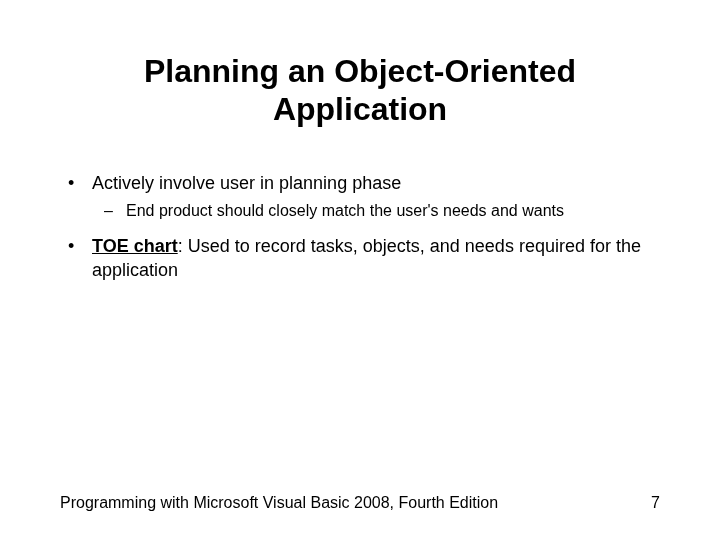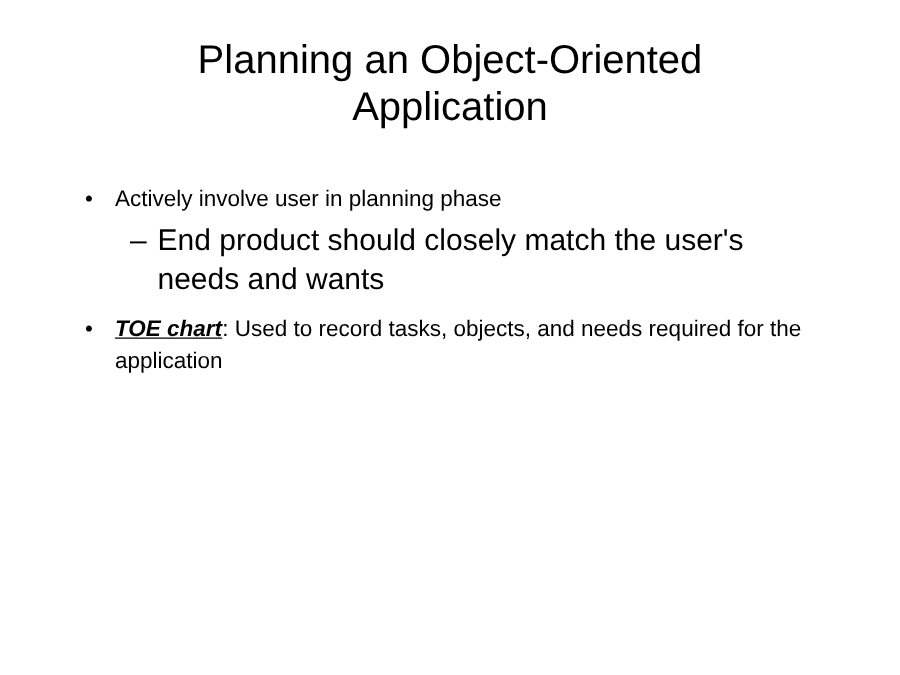--- a/index.html
+++ b/index.html
@@ -17,62 +17,62 @@
       overflow: hidden;
     }
     .slide {
       width: 100%;
       height: 100%;
       padding: 28px 60px 0 60px;
       position: relative;
     }
     .title {
       font-size: 32px;
-      font-weight: normal;
+      font-weight: bold;
       text-align: center;
       line-height: 1.2;
       margin-bottom: 42px;
       padding: 0 30px;
+      margin-top: 24px;
     }
     .content {
       padding-left: 8px;
     }
     .bullet-l1 {
       font-size: 18px;
       line-height: 1.35;
       margin-bottom: 6px;
       padding-left: 24px;
       text-indent: -24px;
     }
     .bullet-l1::before {
       content: "•";
       display: inline-block;
       width: 24px;
       text-indent: 0;
     }
     .bullet-l2 {
-      font-size: 24px;
+      font-size: 16px;
       line-height: 1.3;
       margin-bottom: 12px;
       margin-left: 36px;
       padding-left: 22px;
       text-indent: -22px;
     }
     .bullet-l2::before {
       content: "–";
       display: inline-block;
       width: 22px;
       text-indent: 0;
     }
     .bold-lead {
       font-weight: bold;
     }
     .underline {
       text-decoration: underline;
-      font-style: italic;
     }
     .footer {
       position: absolute;
       bottom: 28px;
       left: 60px;
       right: 60px;
       display: flex;
       justify-content: space-between;
       font-size: 16px;
     }
@@ -82,13 +82,17 @@
 
 <div class="slide">
   <h1 class="title">Planning an Object-Oriented Application</h1>
 
   <div class="content">
     <div class="bullet-l1">Actively involve user in planning phase</div>
     <div class="bullet-l2">End product should closely match the user's needs and wants</div>
     <div class="bullet-l1"><span class="bold-lead underline">TOE chart</span><span>: Used to record tasks, objects, and needs required for the application</span></div>
   </div>
 
+  <div class="footer">
+    <span>Programming with Microsoft Visual Basic 2008, Fourth Edition</span>
+    <span>7</span>
+  </div>
 </div>
 
 </body></html>

